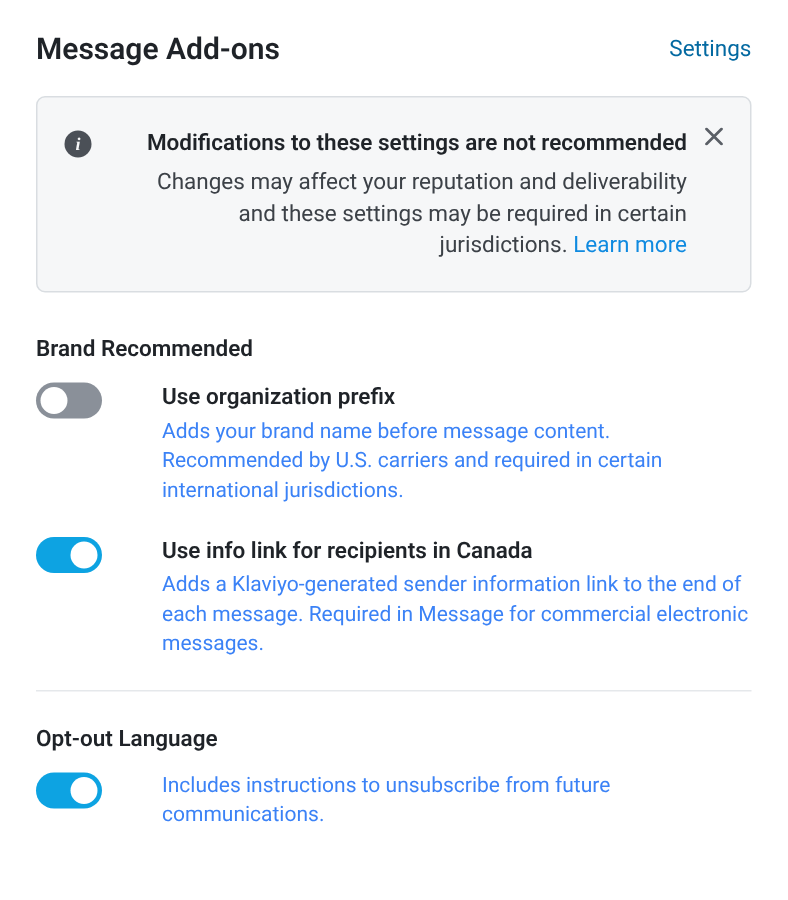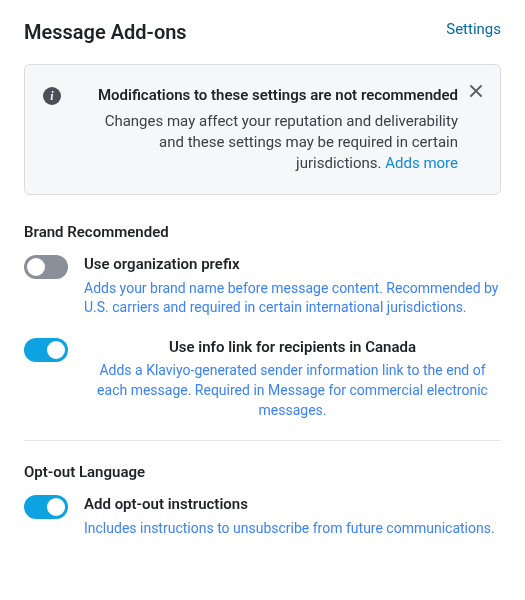--- a/index.html
+++ b/index.html
@@ -14,21 +14,21 @@
     height: 600px;
     overflow: hidden;
     color: #1f2328;
   }
   .container {
     padding: 20px 24px 0 24px;
   }
   .header {
     display: flex;
     justify-content: space-between;
-    align-items: flex-start;
+    align-items: center;
     margin-bottom: 20px;
   }
   .page-title {
     font-size: 20px;
     font-weight: 600;
     color: #1f2328;
   }
   .settings-link {
     font-size: 15px;
     color: #0369a1;
@@ -106,28 +106,27 @@
     height: 12px;
   }
   .section-title {
     font-size: 15px;
     font-weight: 600;
     color: #1f2328;
     margin-bottom: 14px;
   }
   .setting-row {
     display: flex;
-    gap: 16px;
+    gap: 40px;
     align-items: flex-start;
     padding-bottom: 20px;
   }
   .setting-row.with-border {
     border-bottom: 1px solid #e5e8eb;
     margin-bottom: 22px;
-    text-align: center;
   }
   .toggle {
     flex: 0 0 auto;
     width: 44px;
     height: 24px;
     border-radius: 12px;
     position: relative;
     cursor: pointer;
     margin-top: 0px;
   }
@@ -179,21 +178,21 @@
 
   <div class="alert-box">
     <div class="alert-icon-wrap">
       <div class="alert-icon">
           <span>i</span>
         </div>
     </div>
     <div class="alert-body">
       <div class="alert-title">Modifications to these settings are not recommended</div>
       <div class="alert-desc">
-        <span>Changes may affect your reputation and deliverability and these settings may be required in certain jurisdictions. </span><a class="alert-link">Adds more</a>
+        <span>Changes may affect your reputation and deliverability and these settings may be required in certain jurisdictions. </span><a class="alert-link">Learn more</a>
       </div>
     </div>
     <div class="alert-close">
       <svg viewBox="0 0 12 12">
           <path d="M1 1 L11 11 M11 1 L1 11" stroke="currentColor" stroke-width="1.8" stroke-linecap="round"></path>
         </svg>
     </div>
   </div>
 
   <div class="section-title">Brand Recommended</div>
@@ -218,18 +217,17 @@
     </div>
   </div>
 
   <div class="section-title">Opt-out Language</div>
 
   <div class="setting-row">
     <div class="toggle toggle-on">
       <div class="toggle-knob"></div>
     </div>
     <div class="setting-body">
-      <div class="setting-label">Add opt-out instructions</div>
       <div class="setting-desc">Includes instructions to unsubscribe from future communications.</div>
     </div>
   </div>
 
 </div>
 
 </body></html>

